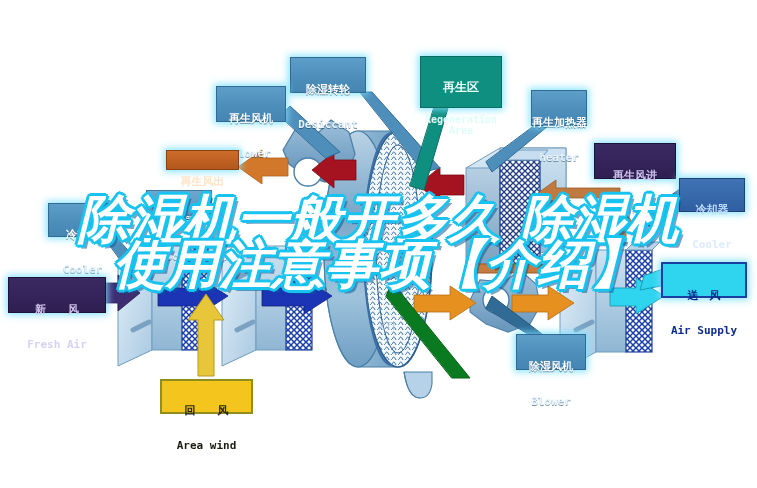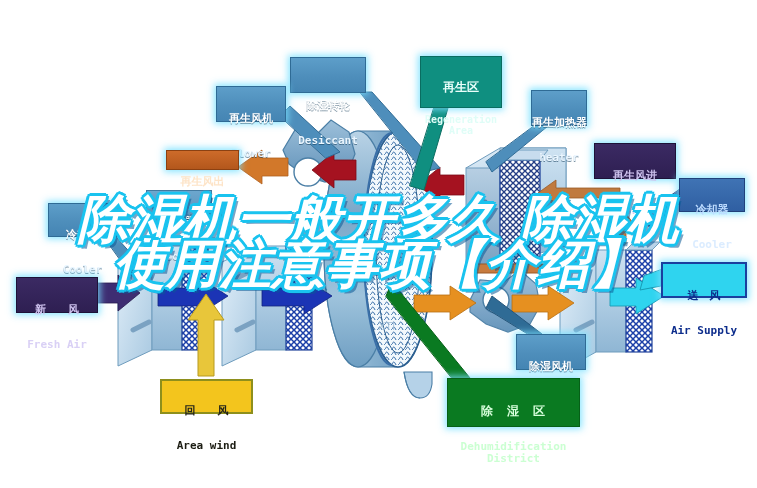--- a/index.html
+++ b/index.html
@@ -242,21 +242,21 @@
       <polygon points="104,237 116,237 146,270 132,276" fill="#4e8ebb" stroke="#2f6b95" stroke-width="1"></polygon>
 
       <polygon points="528,334 542,334 492,296 486,308" fill="#2f6b95" stroke="#24557a" stroke-width="1"></polygon>
 
       <polygon points="452,378 470,378 392,282 386,296" fill="#0a7a21" stroke="#066017" stroke-width="1"></polygon>
 
       <polygon points="661,270 661,286 640,290 644,276" fill="#2fd4ef" stroke="#189cb5" stroke-width="1"></polygon>
     </g>
   </svg>
 
-  <div class="lbl blue glow" style="left:290px;top:57px;width:76px;height:36px;padding-top:18px;font-size:11px;">
+  <div class="lbl blue glow" style="left:290px;top:57px;width:76px;height:36px;padding-top:2px;font-size:11px;">
     <span class="cn">除湿转轮</span>
     <span class="en">Desiccant</span>
   </div>
 
   <div class="lbl blue glow" style="left:216px;top:86px;width:70px;height:36px;padding-top:2px;font-size:11px;">
     <span class="cn">再生风机</span>
     <span class="en">Blower</span>
   </div>
 
   <div class="lbl teal glow" style="left:420px;top:56px;width:82px;height:52px;padding-top:2px;font-size:10px;">
@@ -287,39 +287,35 @@
   <div class="lbl blue" style="left:146px;top:190px;width:66px;height:34px;padding-top:1px;font-size:11px;opacity:.9;">
     <span class="cn">冷却器</span>
     <span class="en">Cooler</span>
   </div>
 
   <div class="lbl blue glow" style="left:48px;top:203px;width:69px;height:34px;padding-top:1px;font-size:11px;">
     <span class="cn">冷却器</span>
     <span class="en">Cooler</span>
   </div>
 
-  <div class="lbl purple glow" style="left:16px;top:277px;width:82px;height:36px;padding-top:2px;font-size:11px;">
+  <div class="lbl purple glow" style="left:8px;top:277px;width:98px;height:36px;padding-top:2px;font-size:11px;">
     <span class="cn">新　　风</span>
     <span class="en">Fresh Air</span>
   </div>
 
   <div class="lbl cyan glow" style="left:661px;top:262px;width:86px;height:36px;padding-top:2px;font-size:11px;">
     <span class="cn">送　风</span>
     <span class="en">Air Supply</span>
   </div>
 
   <div class="lbl blue glow" style="left:516px;top:334px;width:70px;height:36px;padding-top:2px;font-size:11px;">
     <span class="cn">除湿风机</span>
     <span class="en">Blower</span>
   </div>
 
-  <div class="lbl green glow" style="left:447px;top:378px;width:133px;height:49px;padding-top:2px;font-size:11px;">
-    <span class="cn" style="font-size:12px;letter-spacing:1px;">除　湿　区</span>
-    <span class="en" style="white-space:normal;line-height:1.05;">Dehumidification District</span>
-  </div>
 
   <div class="lbl yellow" style="left:160px;top:379px;width:93px;height:35px;padding-top:0;font-size:11px;">
     <span class="cn">回　　风</span>
     <span class="en">Area wind</span>
   </div>
 
   <div id="headline">
     <span class="hl-line">除湿机一般开多久 除湿机</span>
     <span class="hl-line">使用注意事项【介绍】</span>
   </div>

